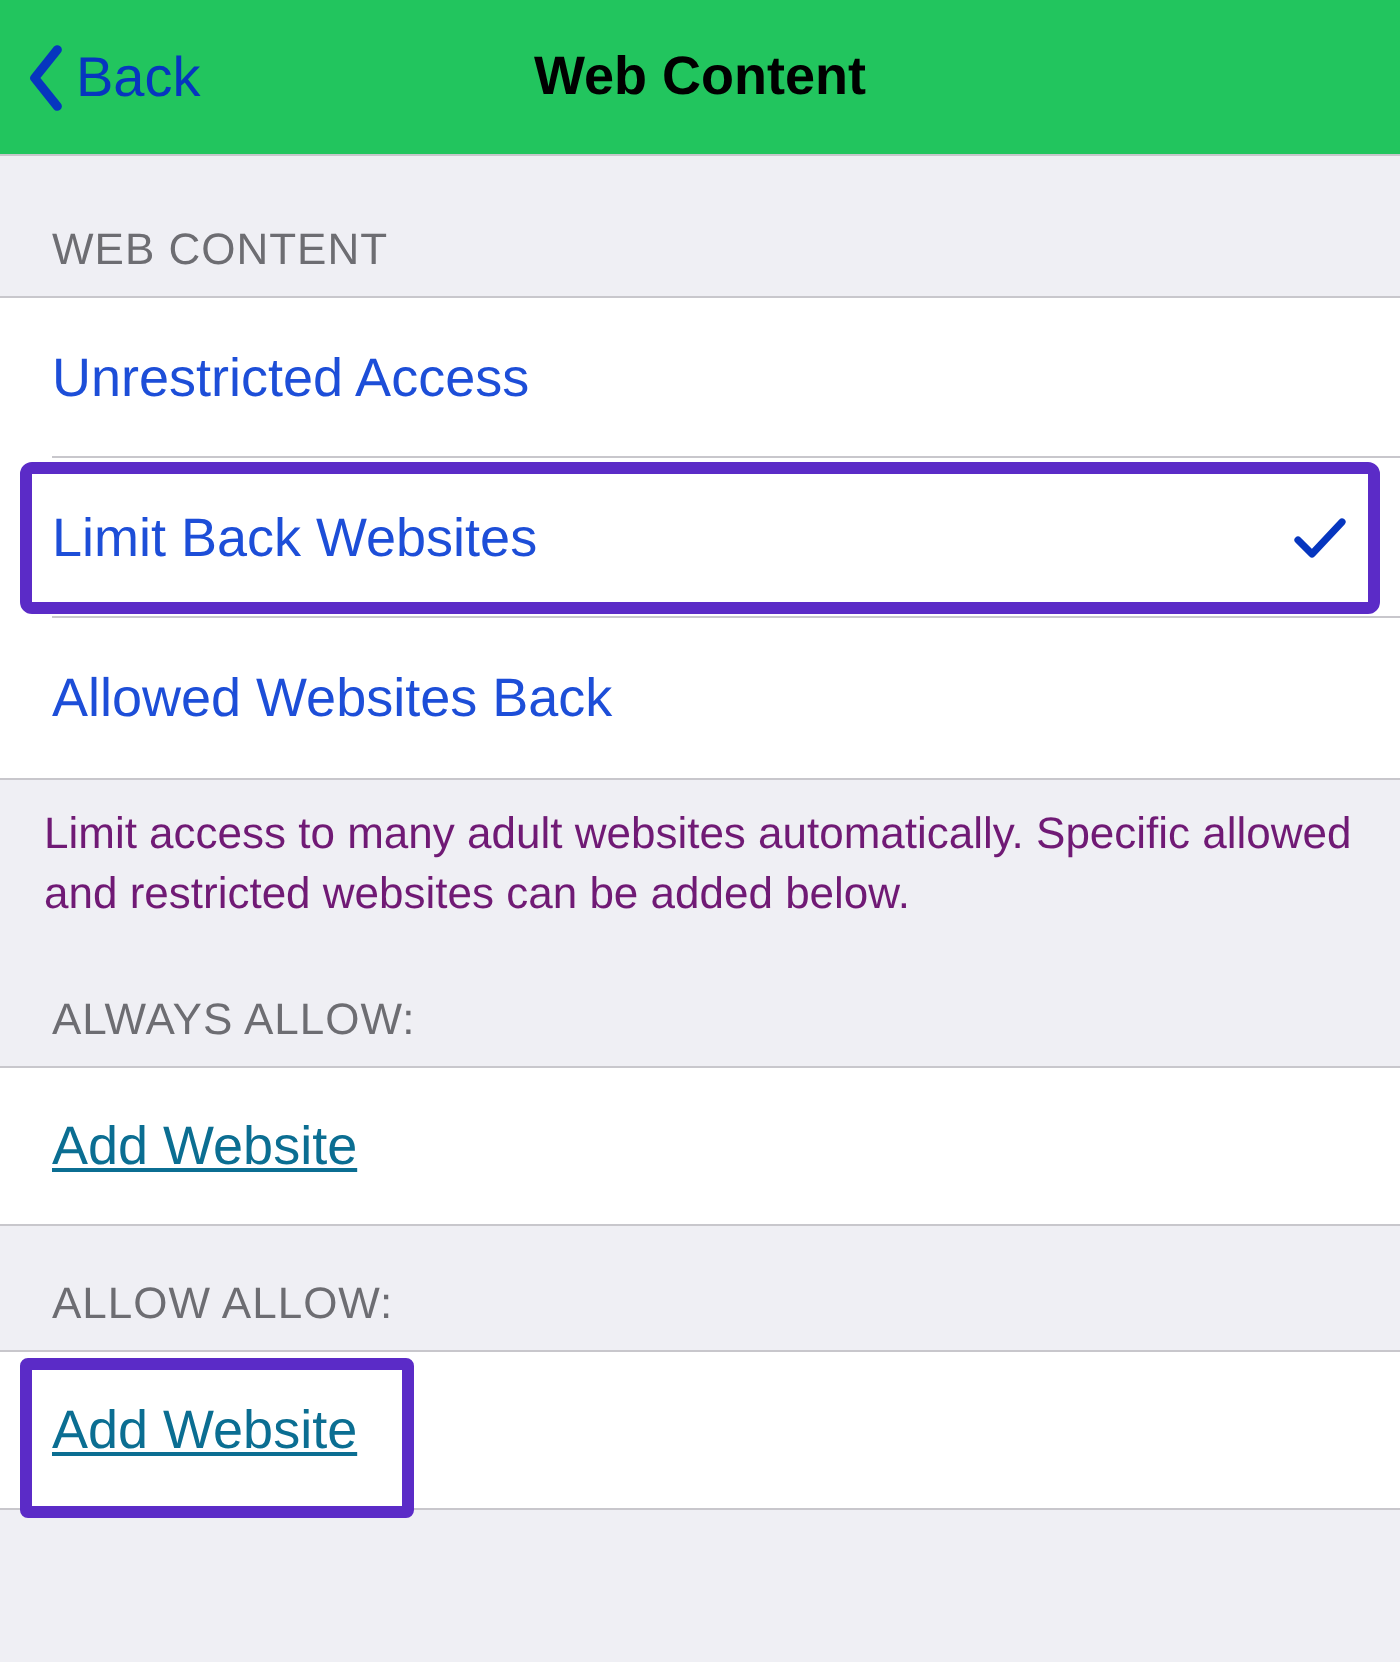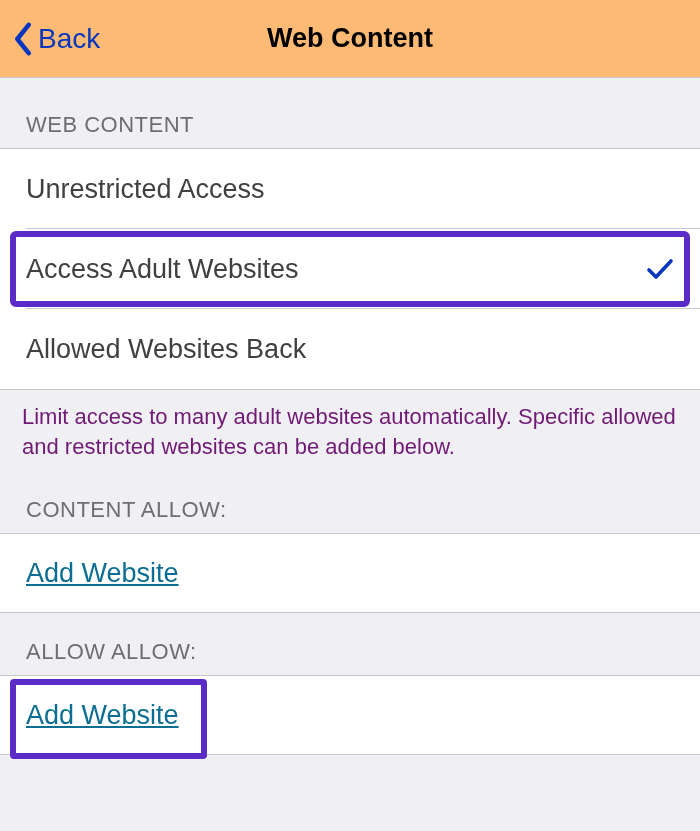--- a/index.html
+++ b/index.html
@@ -9,21 +9,21 @@
     }
     body {
       font-family: -apple-system, BlinkMacSystemFont, "Helvetica Neue", Arial, sans-serif;
       background: #efeff4;
       width: 700px;
       height: 831px;
       overflow: hidden;
     }
     .nav-bar {
       height: 78px;
-      background: #fdba74;
+      background: #22c55e;
       border-bottom: 1px solid #c8c7cc;
       display: flex;
       align-items: center;
       position: relative;
     }
     .back-button {
       display: flex;
       align-items: center;
       padding-left: 12px;
       color: #0636bf;
@@ -63,21 +63,21 @@
     .row {
       min-height: 80px;
       display: flex;
       align-items: center;
       padding: 0 26px;
       position: relative;
       cursor: pointer;
     }
     .row-label {
       font-size: 27px;
-      color: #404040;
+      color: #1d4ed8;
     }
     .row-separator {
       position: absolute;
       bottom: 0;
       left: 26px;
       right: 0;
       height: 1px;
       background: #c8c7cc;
     }
     .checkmark {
@@ -147,34 +147,34 @@
 </div>
 
 <div class="section-header">WEB CONTENT</div>
 
 <div class="row-group">
   <div class="row">
     <span class="row-label">Unrestricted Access</span>
     <div class="row-separator"></div>
   </div>
   <div class="row highlight-box-wide">
-    <span class="row-label">Access Adult Websites</span>
+    <span class="row-label">Limit Back Websites</span>
     <svg class="checkmark" viewBox="0 0 28 24" fill="none" stroke="#0636bf" stroke-width="3.6" stroke-linecap="round" stroke-linejoin="round">
       <polyline points="3,13 10,20 25,4"></polyline>
     </svg>
     <div class="row-separator"></div>
   </div>
   <div class="row">
     <span class="row-label">Allowed Websites Back</span>
   </div>
 </div>
 
 <div class="section-footer">Limit access to many adult websites automatically. Specific allowed and restricted websites can be added below.</div>
 
-<div class="section-header tight">CONTENT ALLOW:</div>
+<div class="section-header tight">ALWAYS ALLOW:</div>
 
 <div class="link-row">
   <span class="link-label">Add Website</span>
 </div>
 
 <div class="section-header tight">ALLOW ALLOW:</div>
 
 <div class="link-row highlight-box-small">
   <span class="link-label">Add Website</span>
 </div>

